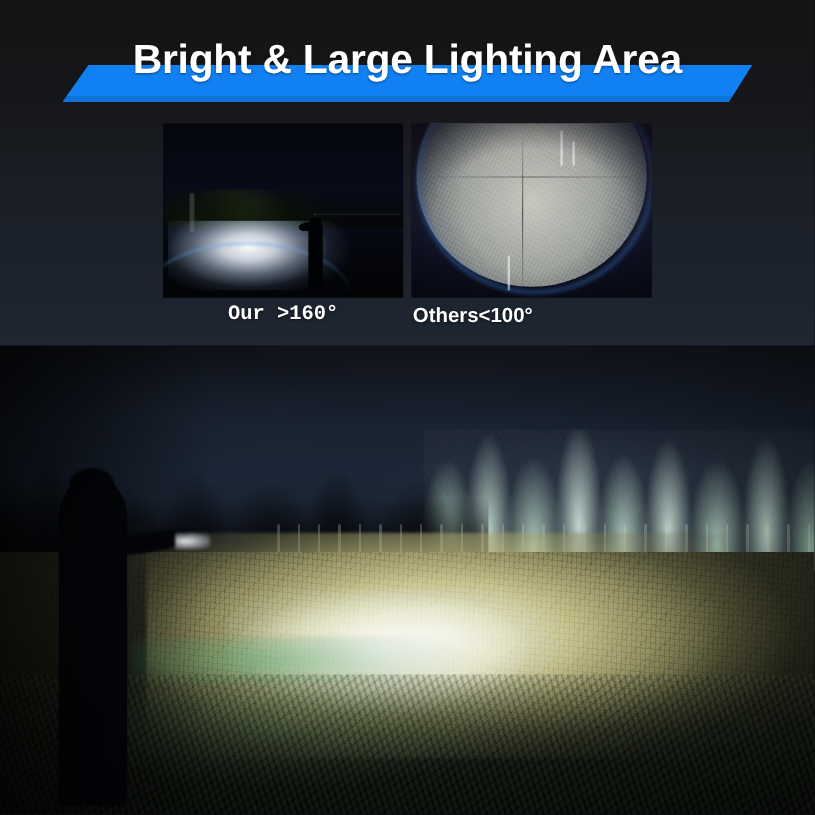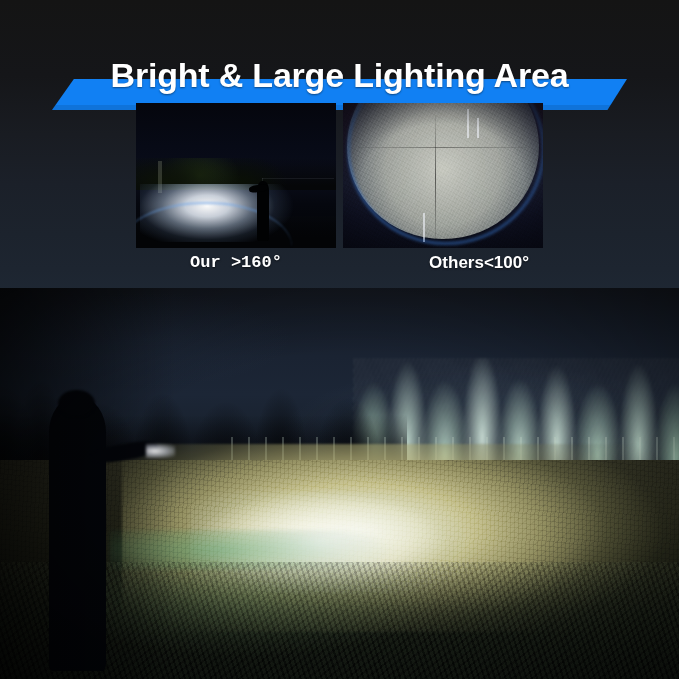--- a/index.html
+++ b/index.html
@@ -34,21 +34,21 @@
         #1b2029 63%,
         #1c232d 80%,
         #1d2530 92%,
         #1e2733 100%);
   }
 
   
   .title-wrap {
     position: absolute;
     left: 0;
-    top: 53px;
+    top: 28px;
     width: 601px;
     height: 56px;
   }
   .banner-shape {
     position: absolute;
     left: 52px;
     top: 26px;
     width: 575px;
     height: 31px;
     background: #1180f3;
@@ -243,21 +243,21 @@
   .caption {
     position: absolute;
     top: 253px;
     font-size: 17px;
     font-weight: bold;
     color: #ffffff;
     white-space: nowrap;
     text-shadow: 0 1px 2px rgba(0,0,0,0.6);
   }
   .caption.left  { left: 136px; width: 200px; text-align: center; font-family: Liberation Mono, monospace; }
-  .caption.right { left: 329px; width: 200px; text-align: right; }
+  .caption.right { left: 344px; width: 200px; text-align: left; }
 
   
   .hero {
     position: absolute;
     left: 0;
     top: 288px;
     width: 679px;
     height: 391px;
     overflow: hidden;
     background: #0a0d14;

